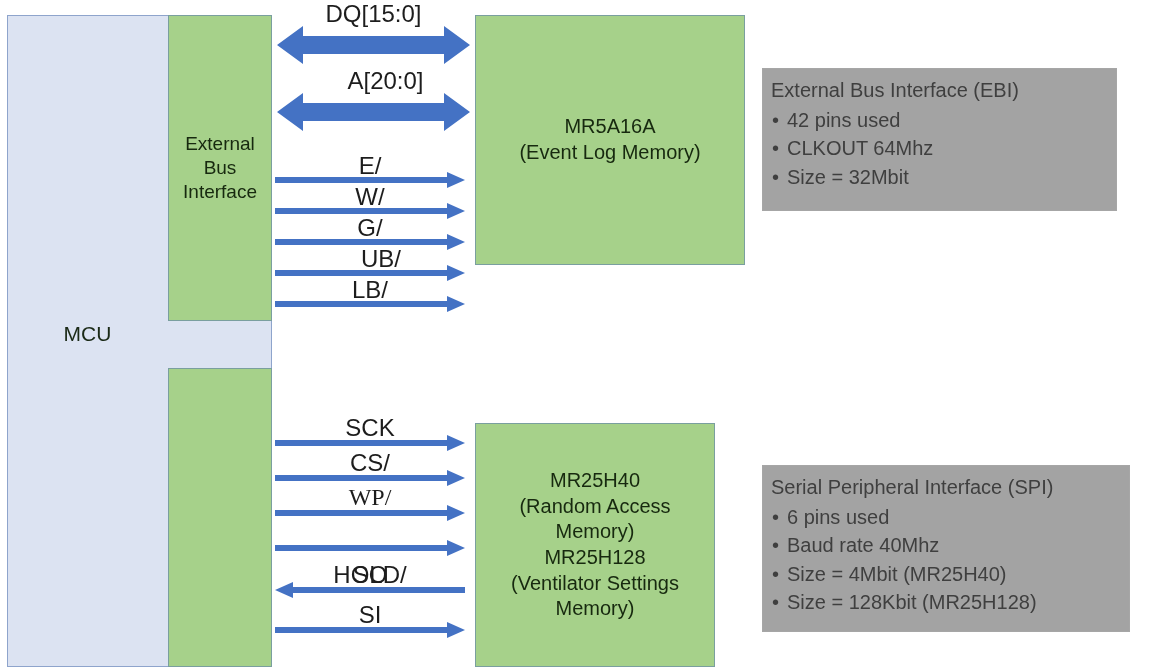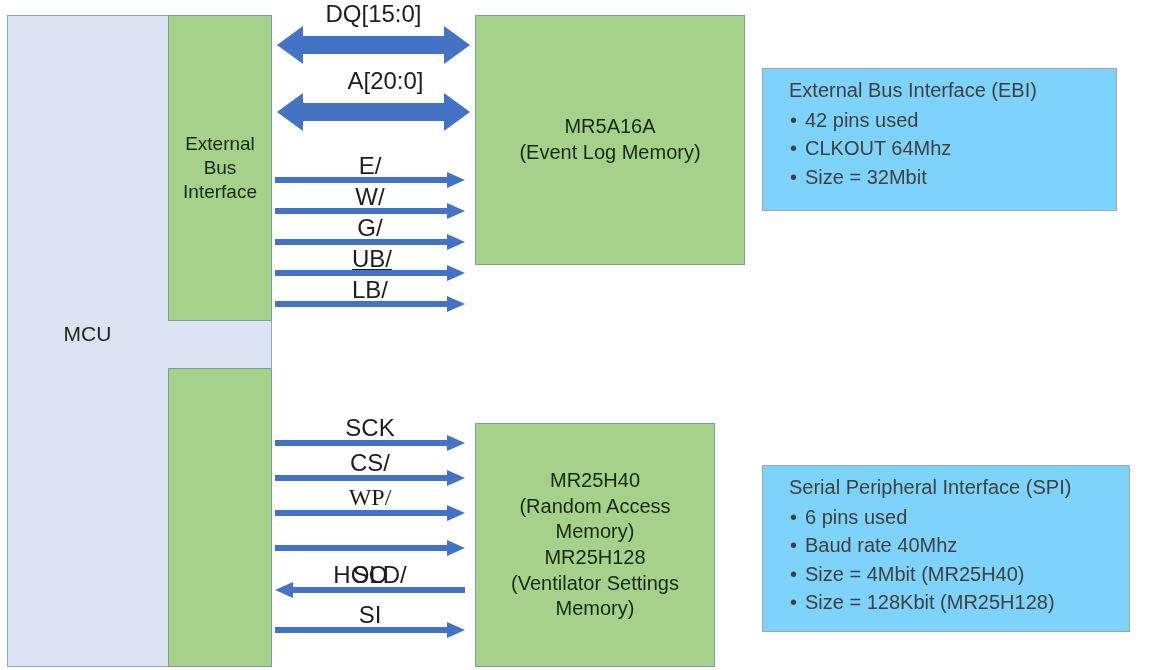--- a/index.html
+++ b/index.html
@@ -73,23 +73,23 @@
     text-align: center;
     font-size: 24px;
     color: #1d1d1d;
     white-space: nowrap;
   }
 
   
   .note-box {
     position: absolute;
     box-sizing: border-box;
-    background: #7dd3fc;
+    background: #a3a3a3;
     border: 1px solid #a6a6a6;
-    padding: 10px 12px 8px 26px;
+    padding: 10px 12px 8px 8px;
   }
   .note-title {
     font-size: 20px;
     color: #3f3f3f;
     margin-bottom: 4px;
     white-space: nowrap;
   }
   .note-list {
     margin: 0;
     padding: 0;
@@ -170,21 +170,21 @@
     </svg>
   </div>
 
   <div class="sig-label" style="left:275px; top:214px; width:190px;">G/</div>
   <div class="arrow" style="left:275px; top:234px;">
     <svg width="190" height="16" viewBox="0 0 190 16">
       <polygon points="0,5 172,5 172,0 190,8 172,16 172,11 0,11" fill="#4472c4"></polygon>
     </svg>
   </div>
 
-  <div class="sig-label" style="left:277px; top:245px; width:190px;text-decoration:underline;">UB/</div>
+  <div class="sig-label" style="left:286px; top:245px; width:190px;">UB/</div>
   <div class="arrow" style="left:275px; top:265px;">
     <svg width="190" height="16" viewBox="0 0 190 16">
       <polygon points="0,5 172,5 172,0 190,8 172,16 172,11 0,11" fill="#4472c4"></polygon>
     </svg>
   </div>
 
   <div class="sig-label" style="left:275px; top:276px; width:190px;">LB/</div>
   <div class="arrow" style="left:275px; top:296px;">
     <svg width="190" height="16" viewBox="0 0 190 16">
       <polygon points="0,5 172,5 172,0 190,8 172,16 172,11 0,11" fill="#4472c4"></polygon>

